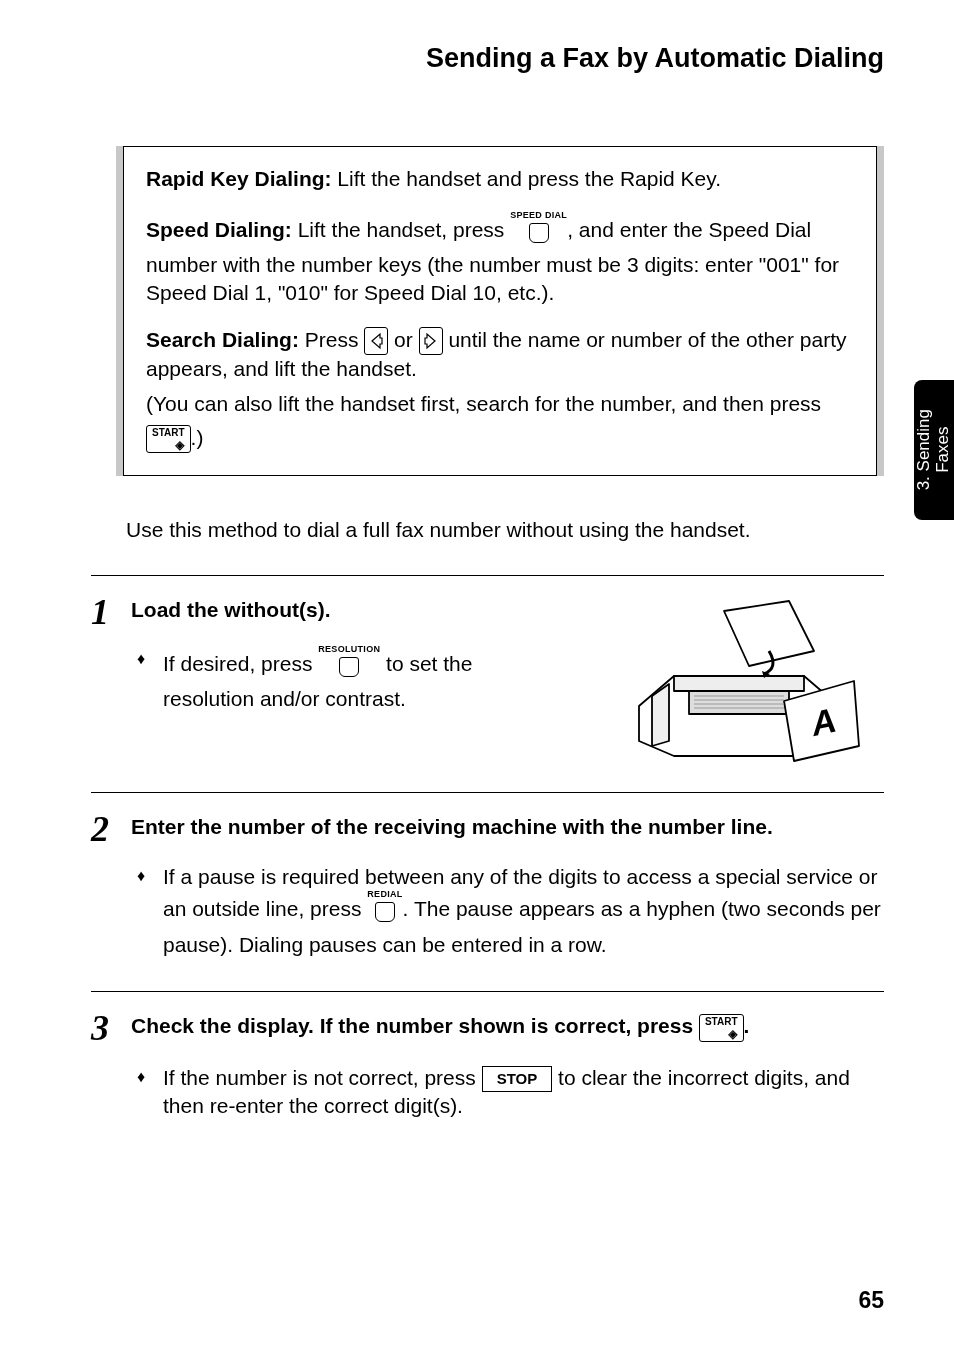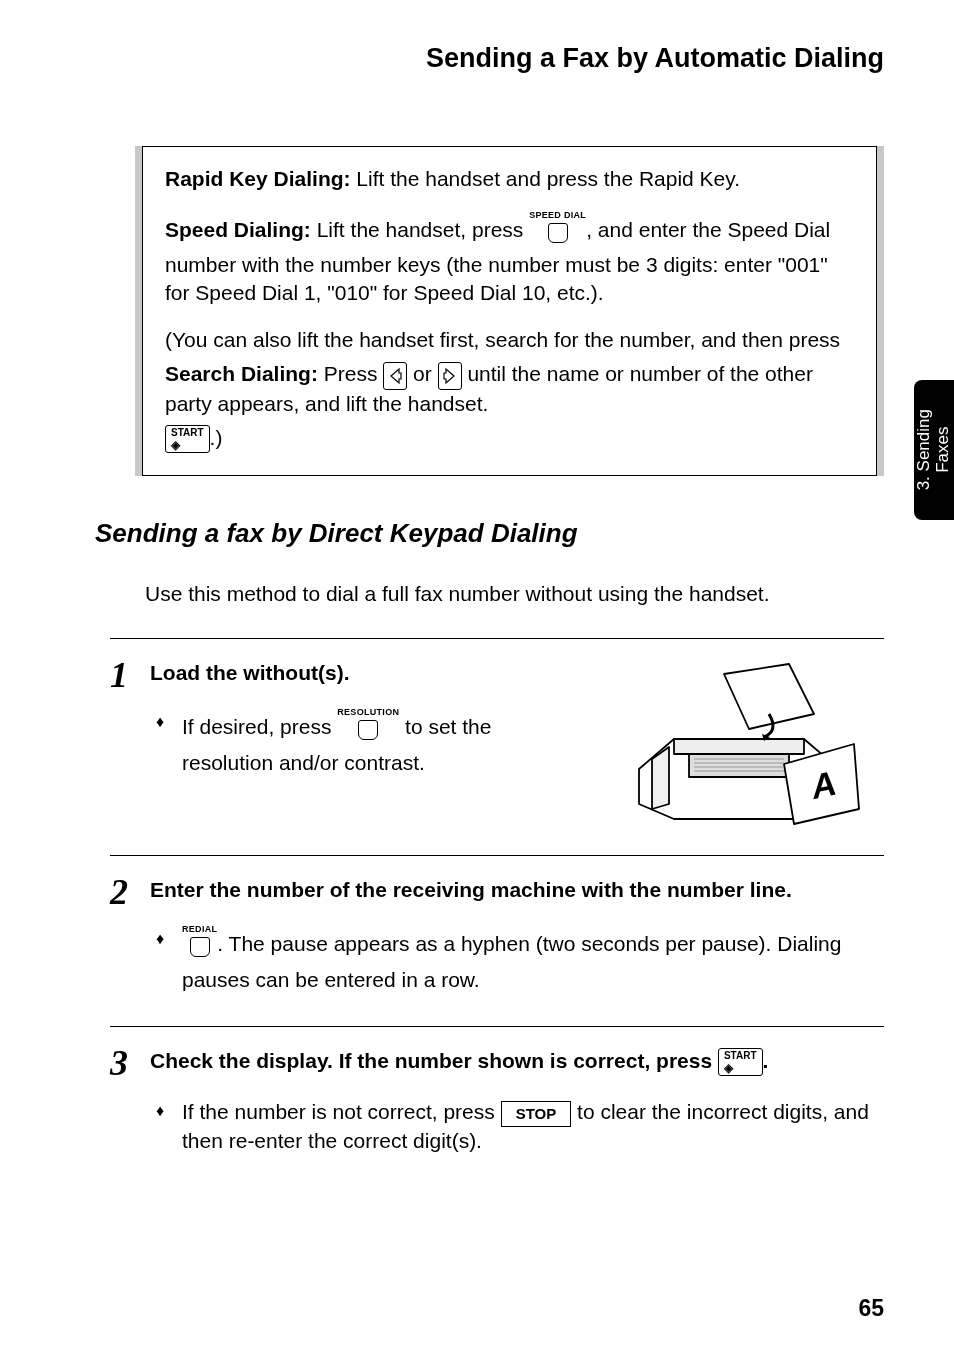--- a/index.html
+++ b/index.html
@@ -8,21 +8,21 @@
     font-family: Arial, Helvetica, sans-serif;
     background: #fff;
     color: #000;
     width: 954px;
     height: 1352px;
     position: relative;
     font-size: 21px;
     line-height: 1.35;
   }
   .page {
-    padding: 40px 70px 0 95px;
+    padding: 40px 70px 0 76px;
     position: relative;
   }
   .header-title {
     font-weight: bold;
     font-size: 27px;
     text-align: right;
     margin: 0 0 70px 0;
   }
   .section-title {
     font-style: italic;
@@ -125,21 +125,21 @@
   }
   .start-key {
     display: inline-block;
     border: 1.5px solid #000;
     border-radius: 3px;
     padding: 2px 5px 1px 5px;
     font-size: 10px;
     font-weight: bold;
     line-height: 1;
     vertical-align: middle;
-    text-align: left;
+    text-align: right;
   }
   .start-key .diamond {
     display: block;
     font-size: 12px;
     line-height: 1;
     margin-top: 1px;
   }
   .stop-key {
     display: inline-block;
     border: 1.5px solid #000;
@@ -177,21 +177,21 @@
     border-radius: 8px 0 0 8px;
   }
   .tab-text {
     transform: rotate(-90deg);
     white-space: nowrap;
     text-align: center;
     line-height: 1.1;
   }
   .page-num {
     position: absolute;
-    bottom: 28px;
+    bottom: 36px;
     right: 70px;
     font-weight: bold;
     font-size: 23px;
   }
   .fax-illus {
     position: absolute;
     right: 20px;
     top: 0;
     width: 250px;
     height: 170px;
@@ -217,47 +217,46 @@
     <div class="box-inner box">
       <p>
         <span class="bold">Rapid Key Dialing:</span><span> Lift the handset and press the Rapid Key.</span>
       </p>
       <p>
         <span class="bold">Speed Dialing:</span><span> Lift the handset, press </span>
         <span class="inline-key">
           <span class="key-label">SPEED DIAL</span>
           <span class="key-shape"></span>
         </span><span>, and enter the Speed Dial number with the number keys (the number must be 3 digits: enter "001" for Speed Dial 1, "010" for Speed Dial 10, etc.).</span>
-      </p>
-      <p style="margin-bottom:6px;">
-        <span>(You can also lift the handset first, search for the number, and then press </span>
       </p>
       <p style="margin-bottom:6px;">
         <span class="bold">Search Dialing:</span><span> Press </span>
         <span class="arrow-key">
           <svg width="16" height="20" viewBox="0 0 16 20">
               <path d="M4 10 L12 3 L12 7 L14 7 L14 13 L12 13 L12 17 Z" fill="none" stroke="#000" stroke-width="1.2"></path>
             </svg>
         </span><span> or </span>
         <span class="arrow-key">
           <svg width="16" height="20" viewBox="0 0 16 20">
               <path d="M12 10 L4 3 L4 7 L2 7 L2 13 L4 13 L4 17 Z" fill="none" stroke="#000" stroke-width="1.2"></path>
             </svg>
         </span><span> until the name or number of the other party appears, and lift the handset.</span>
       </p>
+      <p style="margin-bottom:6px;">
+        <span>(You can also lift the handset first, search for the number, and then press </span>
+      </p>
       <p>
         <span class="start-key">
           <span>START</span>
           <span class="diamond">◈</span>
         </span><span>.)</span>
       </p>
     </div>
   </div>
 
-  <h2 class="section-title">Sending a fax by Direct Keypad Dialing</h2>
 
   <p class="intro">Use this method to dial a full fax number without using the handset.</p>
 
   <div class="steps">
 
     <div class="step">
       <div class="step-num">1</div>
       <div class="step-body step1-body">
         <p class="step-head">Load the without(s).</p>
         <div class="bullet" style="max-width:360px;">
@@ -290,20 +289,21 @@
           </svg>
         </div>
       </div>
     </div>
 
     <div class="step">
       <div class="step-num">2</div>
       <div class="step-body">
         <p class="step-head">Enter the number of the receiving machine with the number line.</p>
         <div class="bullet">
+          <span>If a pause is required between any of the digits to access a special service or an outside line, press </span>
           <span class="inline-key">
             <span class="key-label">REDIAL</span>
             <span class="key-shape"></span>
           </span><span>. The pause appears as a hyphen (two seconds per pause). Dialing pauses can be entered in a row.</span>
         </div>
       </div>
     </div>
 
     <div class="step">
       <div class="step-num">3</div>

